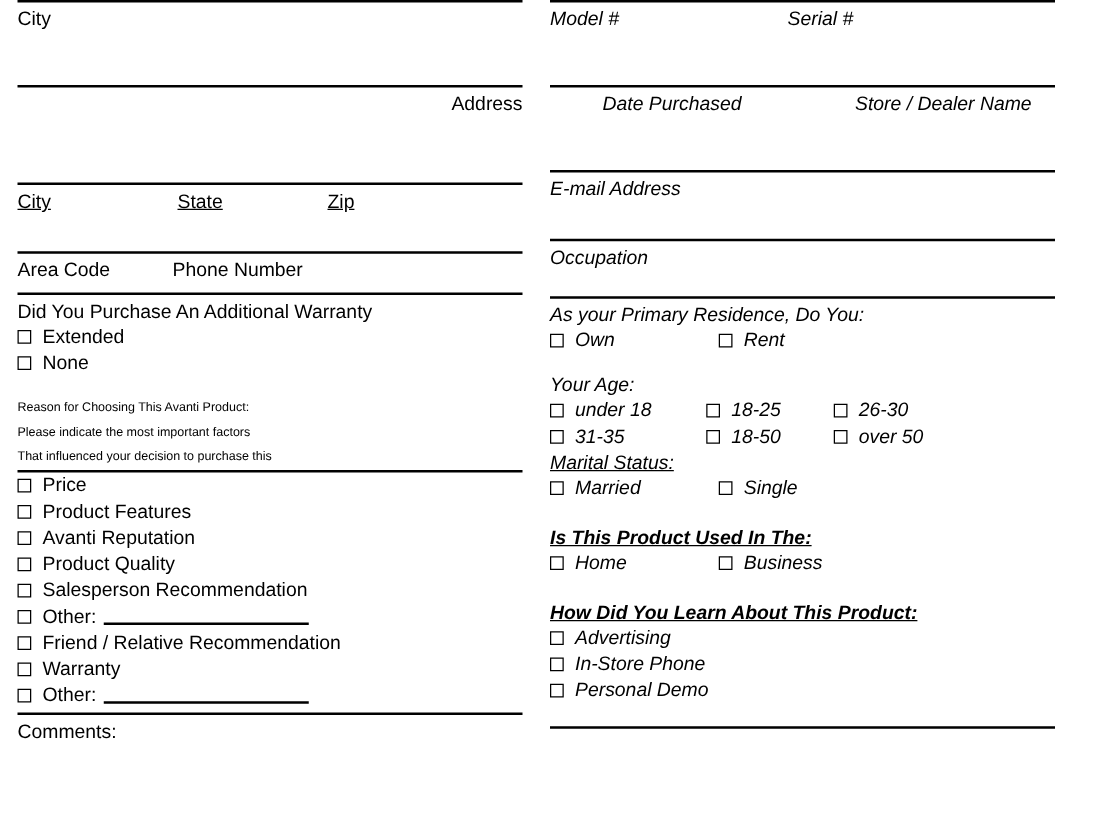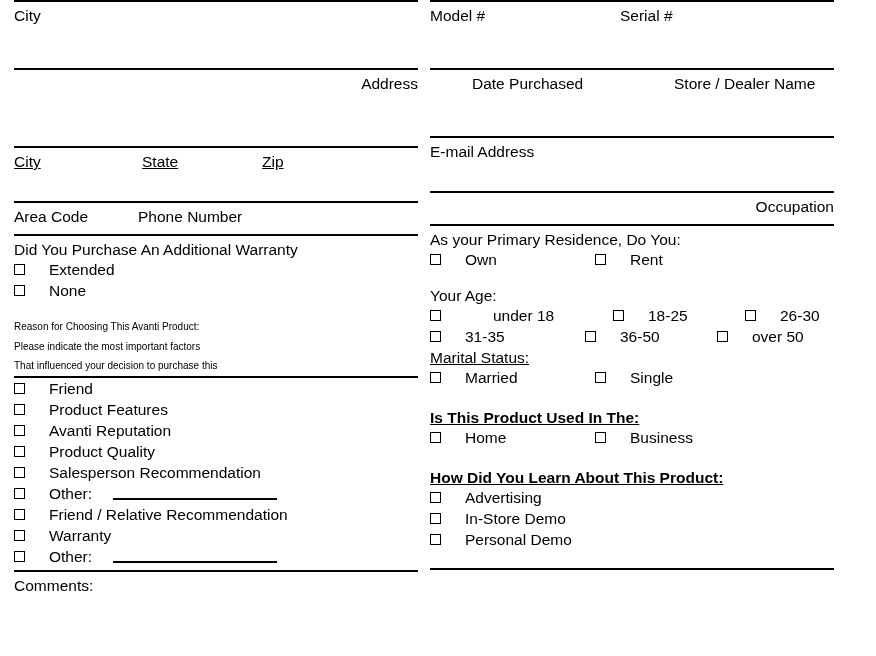--- a/index.html
+++ b/index.html
@@ -19,21 +19,21 @@
     width: 876px;
     height: 656px;
     box-sizing: border-box;
   }
   .col {
     position: absolute;
     top: 0;
     width: 404px;
   }
   .col-left  { left: 14px; }
-  .col-right { left: 430px; }
+  .col-right { left: 440px; font-style: italic; }
 
   .rule {
     border-bottom: 2px solid #000;
     width: 100%;
   }
   .rule-top {
     border-bottom: 2px solid #000;
     width: 100%;
     margin: 0;
   }
@@ -62,21 +62,20 @@
   .underline-head {
     text-decoration: underline;
     font-weight: bold;
   }
   .cb-row {
     display: flex;
     align-items: center;
     font-size: 15.5px;
     line-height: 19px;
     height: 21px;
-    gap: 15px;
   }
   .cb {
     display: inline-block;
     width: 11px;
     height: 11px;
     border: 1.5px solid #000;
     margin-right: 9px;
     flex: 0 0 auto;
     box-sizing: border-box;
   }
@@ -147,21 +146,21 @@
 
     <div class="para">
       <div>Reason for Choosing This Avanti Product:</div>
       <div>Please indicate the most important factors</div>
       <div>That influenced your decision to purchase this</div>
     </div>
     <div class="rule"></div>
 
     <div class="cb-row">
       <span class="cb"></span>
-      <span class="cb-label">Friend</span>
+      <span class="cb-label">Price</span>
     </div>
     <div class="cb-row">
       <span class="cb"></span>
       <span class="cb-label">Product Features</span>
     </div>
     <div class="cb-row">
       <span class="cb"></span>
       <span class="cb-label">Avanti Reputation</span>
     </div>
     <div class="cb-row">
@@ -214,49 +213,49 @@
         <span>Store / Dealer Name</span>
       </div>
     </div>
     <div class="rule"></div>
 
     <div class="field" style="height:53px;">
       <div class="field-label">E-mail Address</div>
     </div>
     <div class="rule"></div>
 
-    <div class="field" style="height:31px;text-align:right;">
+    <div class="field" style="height:44px;">
       <div class="field-label">Occupation</div>
     </div>
     <div class="rule"></div>
 
     <div class="section-head">As your Primary Residence, Do You:</div>
     <div class="cb-row">
       <span class="cb"></span>
       <span class="cb-label" style="width:115px;">Own</span>
       <span class="cb"></span>
       <span class="cb-label">Rent</span>
     </div>
 
     <div class="spacer-12"></div>
 
     <div class="section-head">Your Age:</div>
     <div class="cb-row">
       <span class="cb"></span>
-      <span class="cb-label" style="width:105px;margin-left:28px;">under 18</span>
+      <span class="cb-label" style="width:105px;">under 18</span>
       <span class="cb"></span>
       <span class="cb-label" style="width:82px;">18-25</span>
       <span class="cb"></span>
       <span class="cb-label">26-30</span>
     </div>
     <div class="cb-row">
       <span class="cb"></span>
       <span class="cb-label" style="width:105px;">31-35</span>
       <span class="cb"></span>
-      <span class="cb-label" style="width:82px;">36-50</span>
+      <span class="cb-label" style="width:82px;">18-50</span>
       <span class="cb"></span>
       <span class="cb-label">over 50</span>
     </div>
 
     <div class="section-head" style="padding-top:1px;">
       <span style="text-decoration:underline;">Marital Status:</span>
     </div>
     <div class="cb-row">
       <span class="cb"></span>
       <span class="cb-label" style="width:115px;">Married</span>
@@ -276,21 +275,21 @@
 
     <div class="spacer-16"></div>
 
     <div class="section-head underline-head">How Did You Learn About This Product:</div>
     <div class="cb-row">
       <span class="cb"></span>
       <span class="cb-label">Advertising</span>
     </div>
     <div class="cb-row">
       <span class="cb"></span>
-      <span class="cb-label">In-Store Demo</span>
+      <span class="cb-label">In-Store Phone</span>
     </div>
     <div class="cb-row">
       <span class="cb"></span>
       <span class="cb-label">Personal Demo</span>
     </div>
 
     <div class="rule" style="margin-top:18px;"></div>
   </div>
 
 </div>

